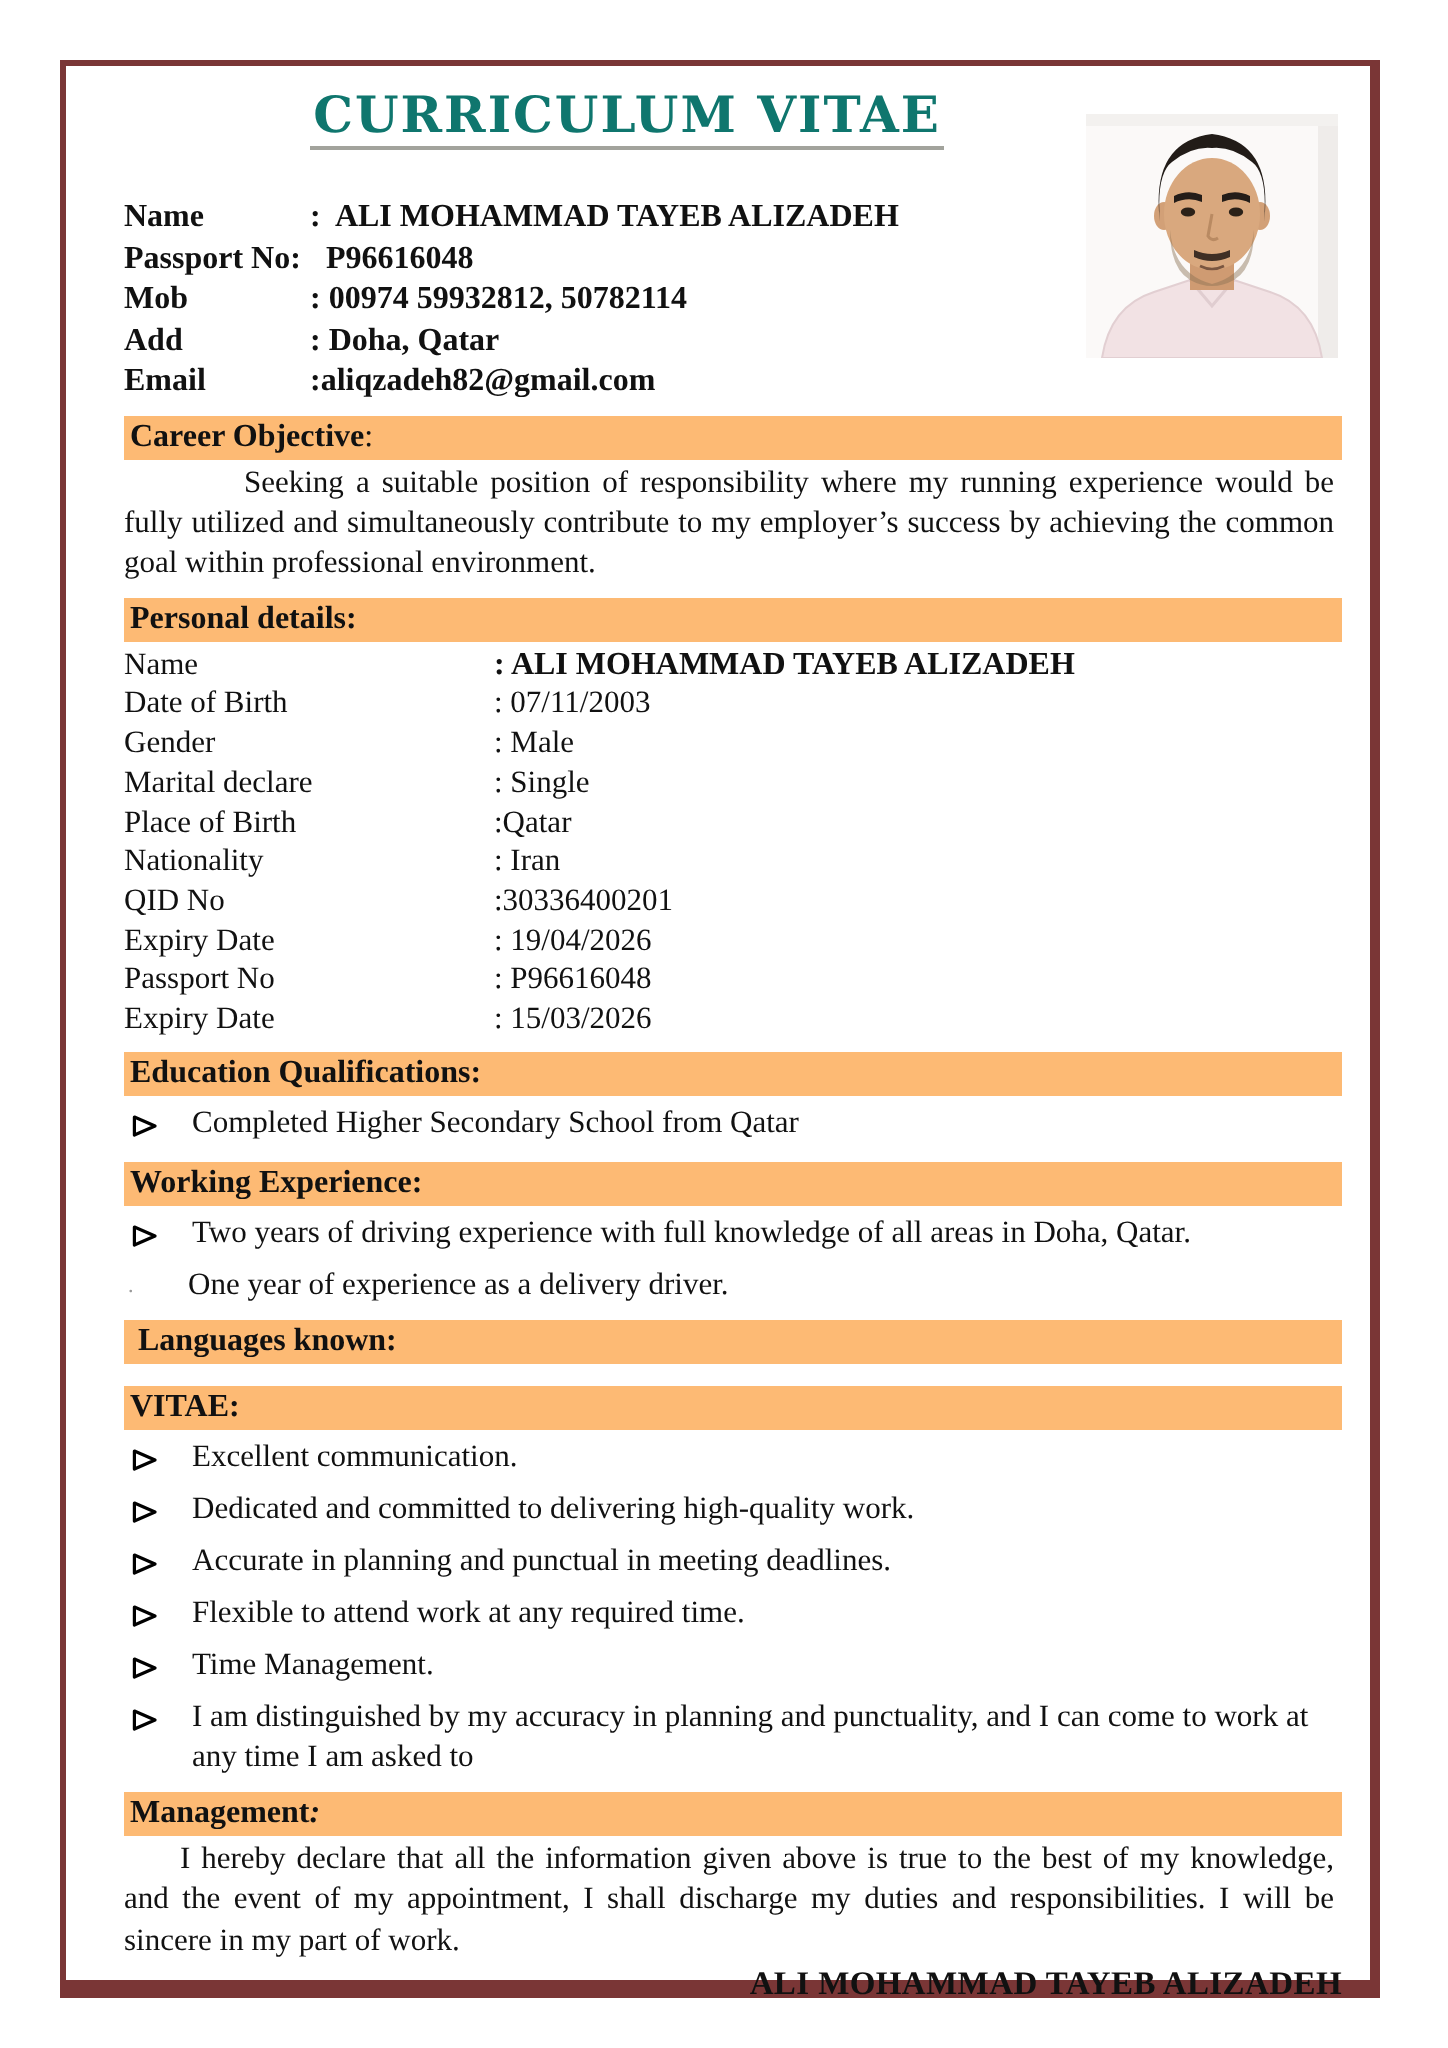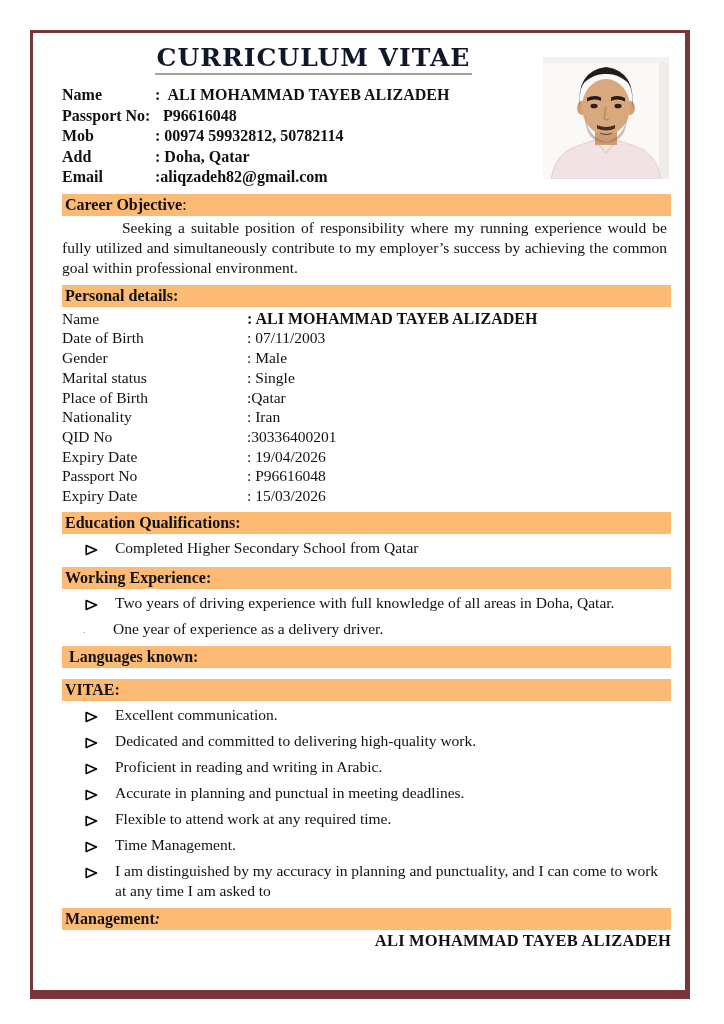--- a/index.html
+++ b/index.html
@@ -11,23 +11,23 @@
     position:absolute;left:30px;top:30px;
     width:609px;height:949px;
     border:3px solid #7a3636;border-right-width:5px;border-bottom-width:9px;
     padding:8px 14px 0 29px;
     background:#ffffff;
   }
   
   .header-row{display:flex;}
   .header-left{flex:1;min-width:0;}
   .doc-title{
-    text-align:center;margin:2px 0 10px 30px;
+    text-align:center;margin:2px 0 24px 30px;
     font-family:"DejaVu Serif", serif;font-weight:900;
-    font-size:25px;letter-spacing:1px;color:#0f172a;
+    font-size:25px;letter-spacing:1px;color:#0f766e;
   }
   .doc-title .title-text{
     display:inline-block;border-bottom:2px solid #a2a39c;padding:0 2px 1px 2px;
   }
   .hrow{display:flex;font-weight:bold;font-size:16px;line-height:20.5px;}
   .hlabel{flex:0 0 auto;min-width:93px;}
   .hvalue{white-space:pre-wrap;}
   .photo{
     width:126px;height:122px;flex:0 0 auto;margin:16px 2px 0 8px;
     background:#fbfafa;overflow:hidden;
@@ -45,21 +45,21 @@
   }
   .para.obj{text-indent:60px;}
   .para.decl{text-indent:28px;}
   
   .personal{margin-top:2px;}
   .prow{display:flex;font-size:15.5px;line-height:19.7px;}
   .plabel{flex:0 0 185px;}
   .pvalue{white-space:pre-wrap;}
   .prow.bold-val .pvalue{font-weight:bold;font-size:16px;}
   
-  .blist{margin-top:4px;margin-left:19px;}
+  .blist{margin-top:4px;}
   .blt{display:flex;margin:2.5px 0;font-size:15.5px;line-height:20.5px;}
   .blt .bmark{flex:0 0 30px;padding-left:4px;padding-top:3px;}
   .blt .bdot{flex:0 0 30px;padding-left:2px;color:#999;font-size:11px;}
   .btext{flex:1;}
   .lang-line{font-size:15.5px;line-height:20px;margin-top:3px;}
   .signature{
     text-align:right;font-weight:bold;font-size:16.5px;margin-top:1px;
     letter-spacing:0.2px;
   }
   .sp6{height:5px;}
@@ -130,21 +130,21 @@
       </div>
     <div class="prow">
         <span class="plabel">Date of Birth</span>
         <span class="pvalue">: 07/11/2003</span>
       </div>
     <div class="prow">
         <span class="plabel">Gender</span>
         <span class="pvalue">: Male</span>
       </div>
     <div class="prow">
-        <span class="plabel">Marital status</span>
+        <span class="plabel">Marital declare</span>
         <span class="pvalue">: Single</span>
       </div>
     <div class="prow">
         <span class="plabel">Place of Birth</span>
         <span class="pvalue">:Qatar</span>
       </div>
     <div class="prow">
         <span class="plabel">Nationality</span>
         <span class="pvalue">: Iran</span>
       </div>
@@ -204,26 +204,20 @@
     <div class="blt">
       <span class="bmark"><svg width="13" height="12" viewBox="0 0 13 12">
             <path d="M1.2,1.5 L11.5,6 L1.2,10.5 Z" fill="#ffffff" stroke="#000000" stroke-width="1.6" stroke-linejoin="round"></path>
           </svg></span>
       <span class="btext">Dedicated and committed to delivering high-quality work.</span>
     </div>
     <div class="blt">
       <span class="bmark"><svg width="13" height="12" viewBox="0 0 13 12">
             <path d="M1.2,1.5 L11.5,6 L1.2,10.5 Z" fill="#ffffff" stroke="#000000" stroke-width="1.6" stroke-linejoin="round"></path>
           </svg></span>
-      <span class="btext">Proficient in reading and writing in Arabic.</span>
-    </div>
-    <div class="blt">
-      <span class="bmark"><svg width="13" height="12" viewBox="0 0 13 12">
-            <path d="M1.2,1.5 L11.5,6 L1.2,10.5 Z" fill="#ffffff" stroke="#000000" stroke-width="1.6" stroke-linejoin="round"></path>
-          </svg></span>
       <span class="btext">Accurate in planning and punctual in meeting deadlines.</span>
     </div>
     <div class="blt">
       <span class="bmark"><svg width="13" height="12" viewBox="0 0 13 12">
             <path d="M1.2,1.5 L11.5,6 L1.2,10.5 Z" fill="#ffffff" stroke="#000000" stroke-width="1.6" stroke-linejoin="round"></path>
           </svg></span>
       <span class="btext">Flexible to attend work at any required time.</span>
     </div>
     <div class="blt">
       <span class="bmark"><svg width="13" height="12" viewBox="0 0 13 12">
@@ -233,15 +227,16 @@
     </div>
     <div class="blt">
       <span class="bmark"><svg width="13" height="12" viewBox="0 0 13 12">
             <path d="M1.2,1.5 L11.5,6 L1.2,10.5 Z" fill="#ffffff" stroke="#000000" stroke-width="1.6" stroke-linejoin="round"></path>
           </svg></span>
       <span class="btext">I am distinguished by my accuracy in planning and punctuality, and I can come to work at any time I am asked to</span>
     </div>
   </div>
 
   <div class="bar"><span>Management</span><span class="colon-ital">:</span></div>
+  <div class="para decl">I hereby declare that all the information given above is true to the best of my knowledge, and the event of my appointment, I shall discharge my duties and responsibilities. I will be sincere in my part of work.</div>
   <div class="signature">ALI MOHAMMAD TAYEB ALIZADEH</div>
 
 </div>
 
 </body></html>

